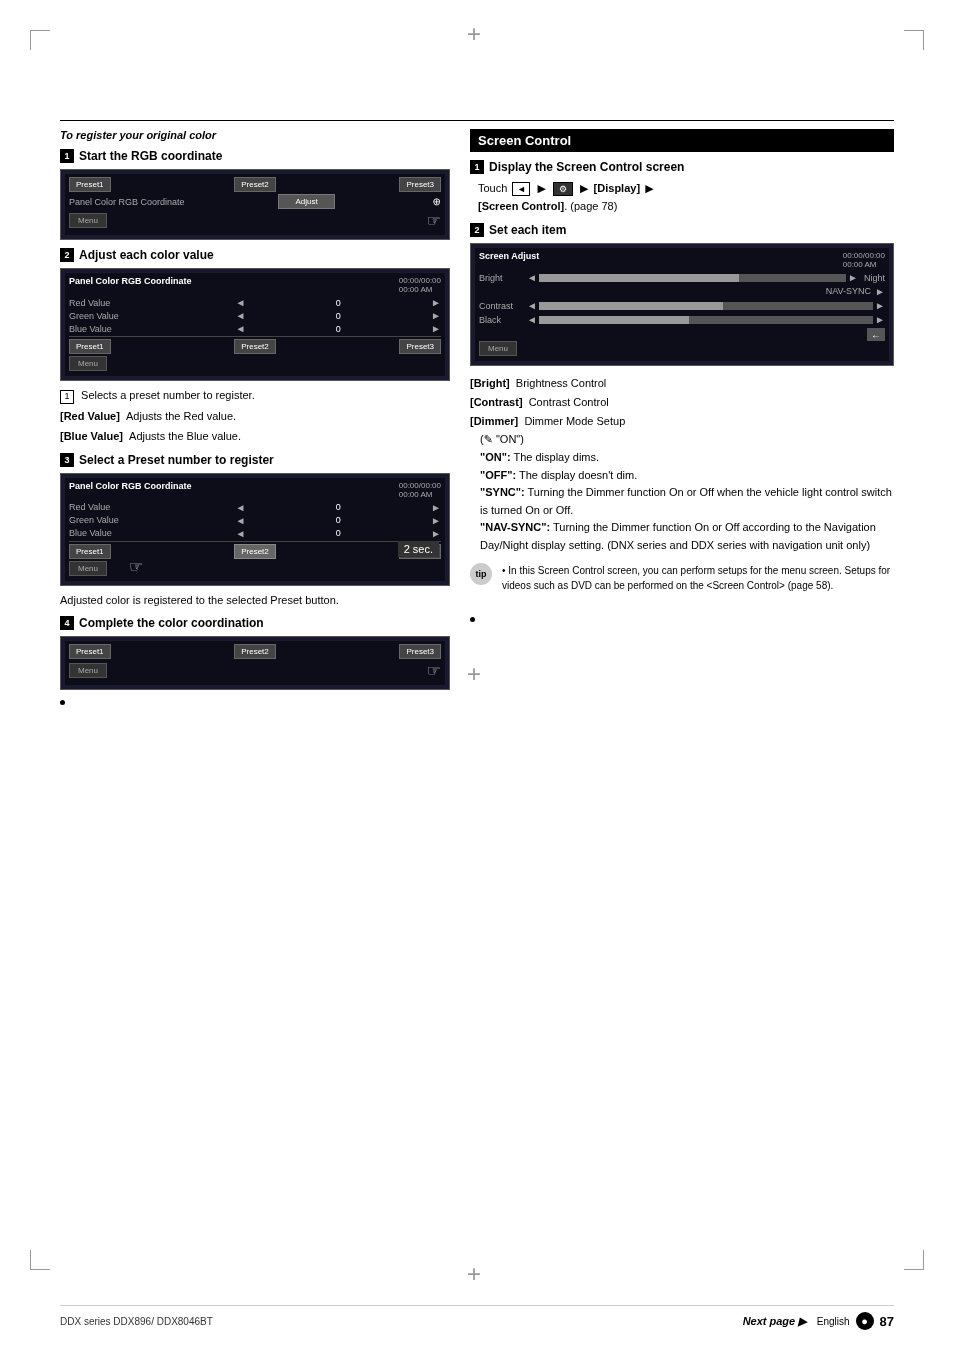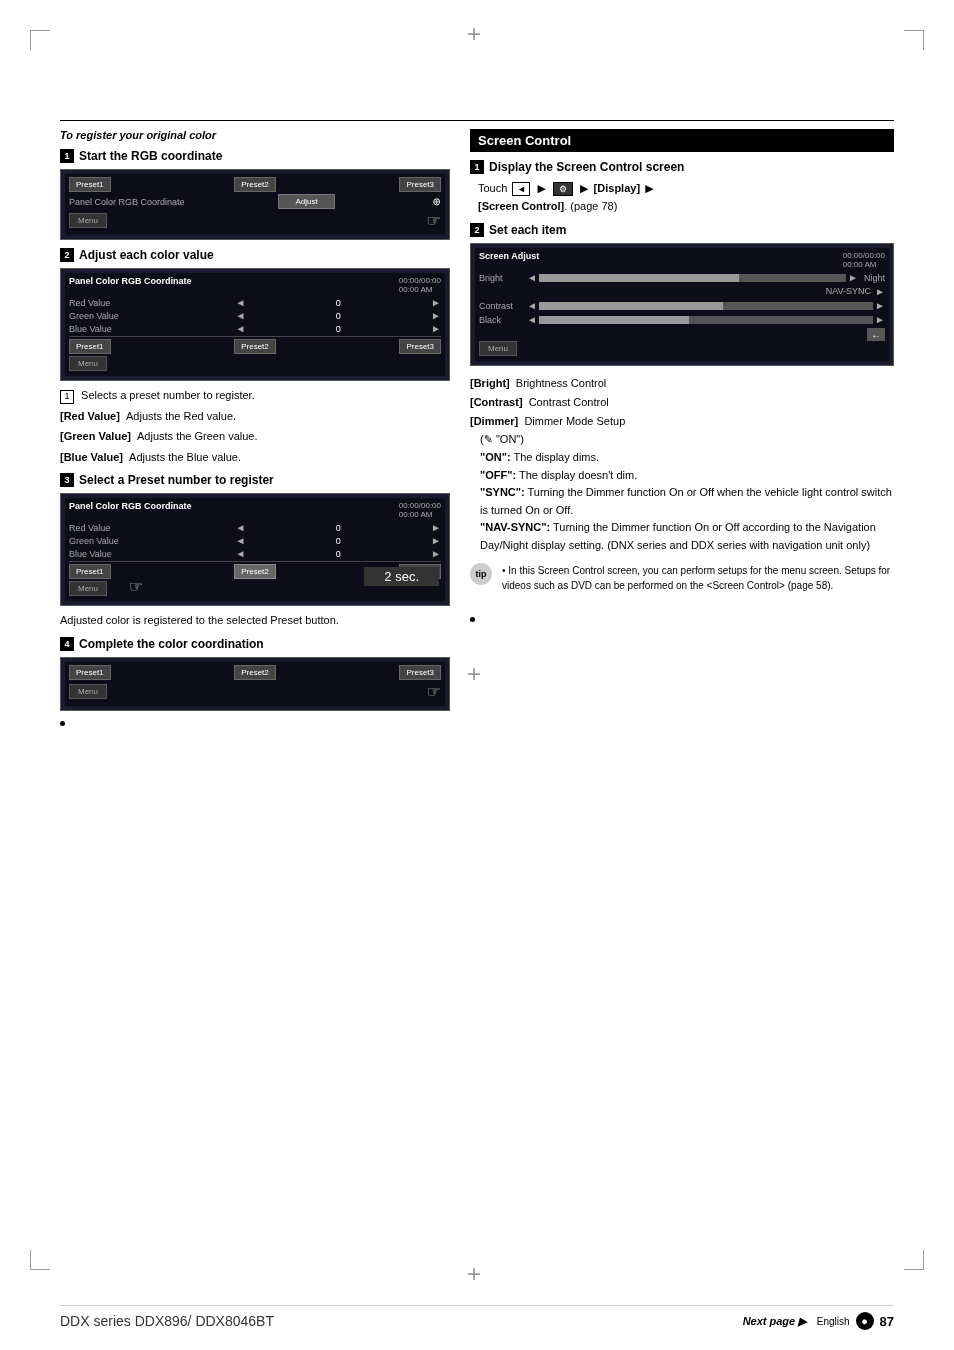--- a/index.html
+++ b/index.html
@@ -279,21 +279,21 @@
       left: 60px;
       right: 60px;
       display: flex;
       justify-content: space-between;
       align-items: center;
       border-top: 1px solid #ccc;
       padding-top: 6px;
     }
 
     .footer-left {
-      font-size: 14px;
+      font-size: 10px;
       color: #333;
     }
 
     .footer-right {
       display: flex;
       align-items: center;
       gap: 10px;
     }
 
     .next-page {
@@ -327,24 +327,24 @@
     }
 
     
     .touch-hand {
       font-size: 16px;
     }
 
     .sec-label {
       background: #333;
       color: #fff;
-      font-size: 13px;
-      padding: 2px 20px;
+      font-size: 11px;
+      padding: 2px 6px;
       display: inline-block;
-      margin-bottom: 3px;
+      margin-bottom: 12px;
     }
 
     .tip-row {
       display: flex;
       align-items: flex-start;
       gap: 6px;
       margin-top: 8px;
     }
 
     .tip-text {
@@ -440,23 +440,20 @@
           </div>
         </div>
       </div>
 
       <div class="desc-text">
         <span style="display:inline-flex;align-items:center;justify-content:center;width:14px;height:14px;border:1px solid #000;font-size:9px;margin-right:4px;">1</span>
         Selects a preset number to register.
       </div>
       <div class="desc-text">
         <span class="bold-bracket">[Red Value]</span>&nbsp;&nbsp;Adjusts the Red value.
-      </div>
-      <div class="desc-text">
-        <span class="bold-bracket">[Green Value]</span>&nbsp;&nbsp;Adjusts the Green value.
       </div>
       <div class="desc-text">
         <span class="bold-bracket">[Blue Value]</span>&nbsp;&nbsp;Adjusts the Blue value.
       </div>
 
       <div class="step-heading">
         <span class="step-num-filled">3</span>
         <span class="step-label">Select a Preset number to register</span>
       </div>
 

